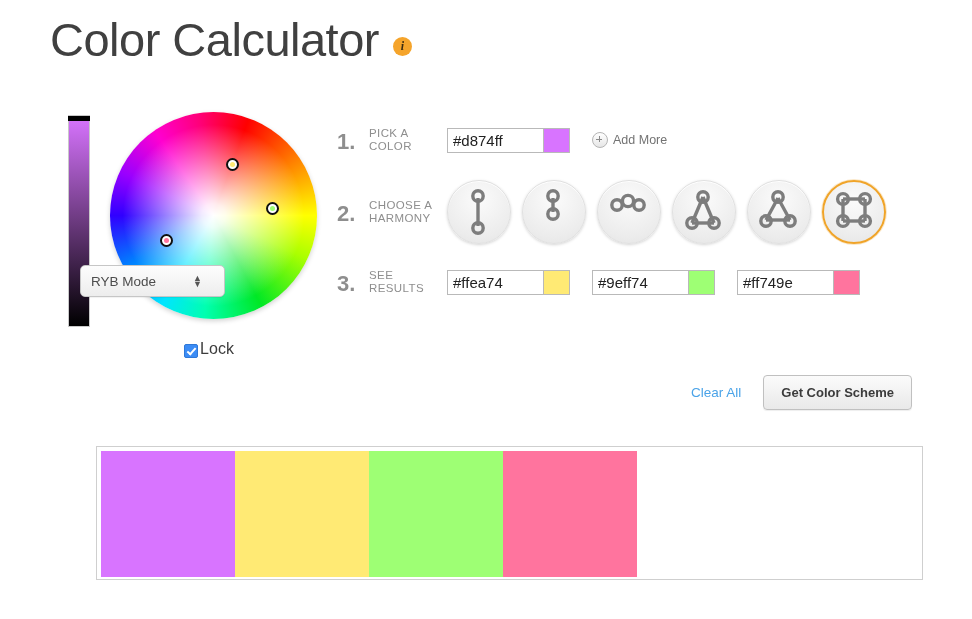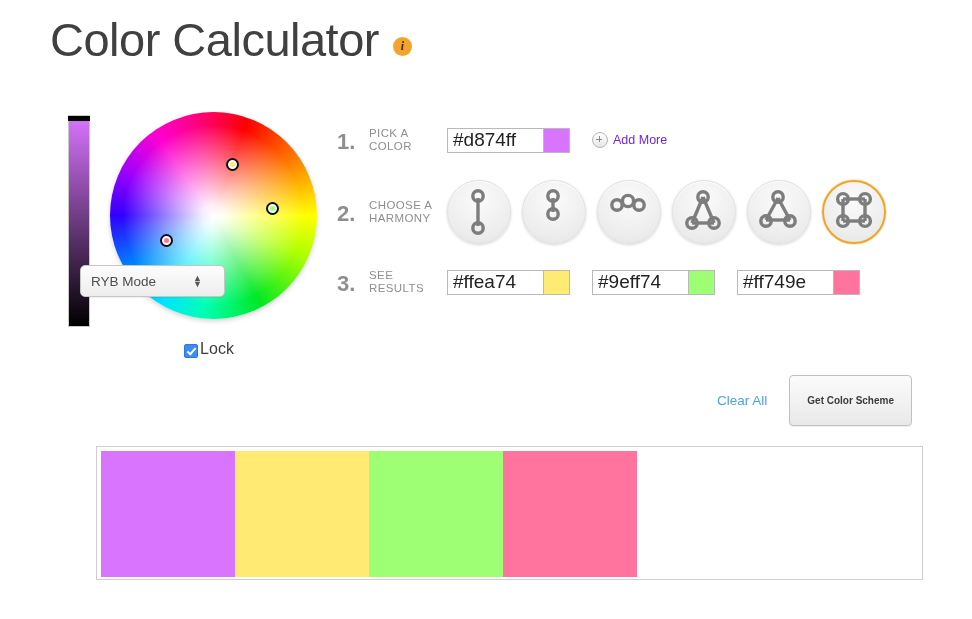--- a/index.html
+++ b/index.html
@@ -227,21 +227,21 @@
     display: flex;
     align-items: center;
     height: 25px;
   }
   .color-field input {
     width: 96px;
     height: 25px;
     border: 1px solid #b9b9b9;
     border-right: none;
     box-sizing: border-box;
-    font-size: 19px;
+    font-size: 15px;
     font-family: "Liberation Sans", sans-serif;
     color: #222;
     padding: 0 5px;
     background: #fff;
     outline: none;
     border-radius: 0;
   }
   .color-chip {
     width: 27px;
     height: 25px;
@@ -265,21 +265,21 @@
   }
   .plus-icon::before, .plus-icon::after {
     content: "";
     position: absolute;
     background: #8a8a8a;
   }
   .plus-icon::before { left: 3px; top: 5.5px; width: 6px; height: 1.6px; }
   .plus-icon::after  { top: 3px; left: 5.5px; height: 6px; width: 1.6px; }
   .add-more-label {
     font-size: 12.5px;
-    color: #6d28d9;
+    color: #737373;
   }
 
   .harmony-row {
     display: flex;
     align-items: center;
     gap: 11px;
   }
   .harmony-btn {
     width: 64px;
     height: 64px;
@@ -330,26 +330,26 @@
     align-items: center;
     gap: 22px;
   }
   .clear-all {
     font-size: 13.5px;
     color: #4aa3e8;
     cursor: pointer;
   }
   .get-scheme {
     height: 33px;
-    padding: 8px 17px;
+    padding: 0 17px;
     border: 1px solid #c0c0c0;
     border-radius: 4px;
     background: linear-gradient(#fbfbfb, #e9e9e9);
     box-shadow: 0 1px 1px rgba(0,0,0,0.07);
-    font-size: 10px;
+    font-size: 13px;
     font-weight: bold;
     color: #3b3b3b;
     display: flex;
     align-items: center;
     font-family: "Liberation Sans", sans-serif;
   }
 </style>
 </head>
 <body>
 

